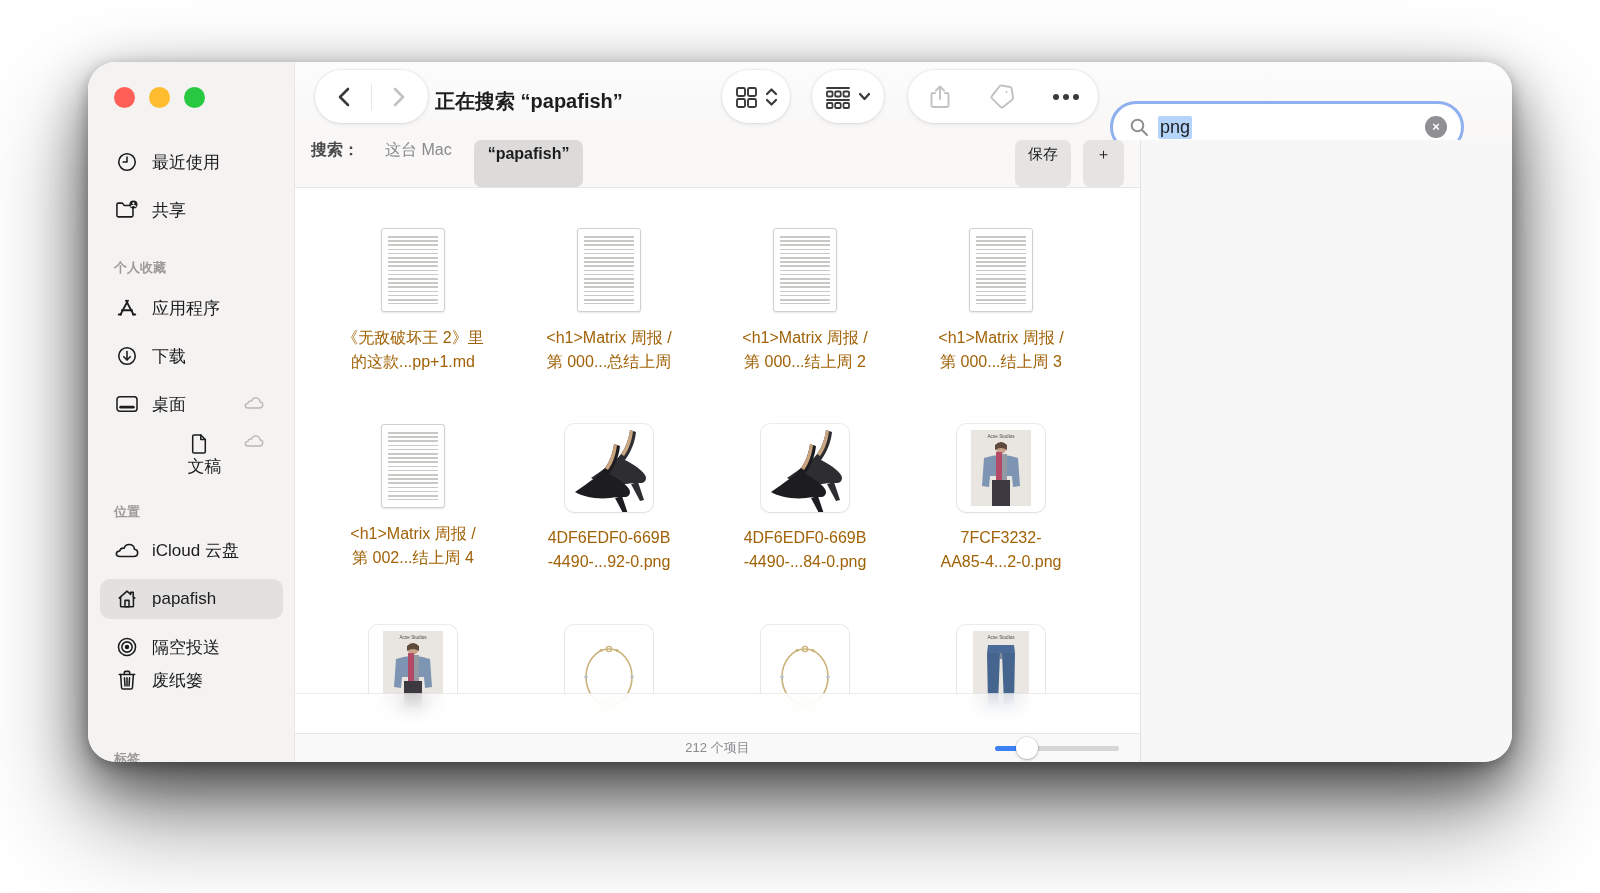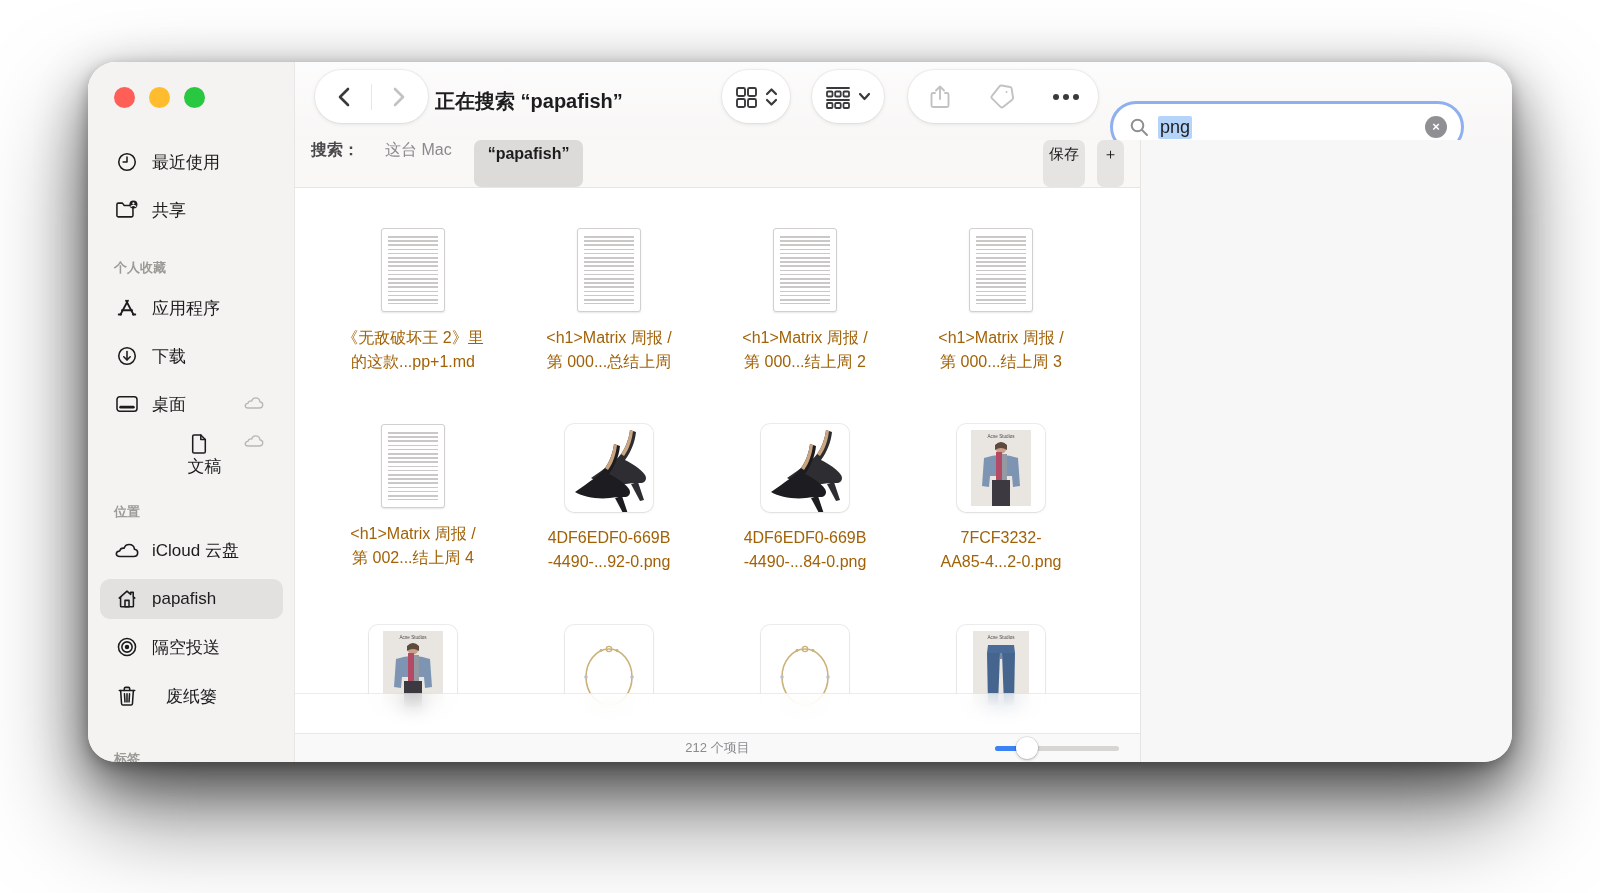--- a/index.html
+++ b/index.html
@@ -53,21 +53,21 @@
 
   
   .scope-bar { position:absolute; left:207px; top:78px; width:845px; height:48px;
     background:#f9f8f7; border-bottom:1px solid #e7e6e4; display:flex; padding:0 16px; }
   .scope-label { font-size:16px; font-weight:bold; color:#48484a; }
   .scope-item { font-size:16px; color:#8a8a8e; margin-left:26px; }
   .scope-chip { font-size:16px; font-weight:bold; color:#1d1d1f; background:#dcdbd9;
     border-radius:7px; padding:5px 14px; margin-left:22px; }
   .scope-spacer { flex:1; }
   .scope-btn { font-size:15px; color:#1d1d1f; background:#e5e4e2; border-radius:7px;
-    padding:5px 6px; margin-left:12px; }
+    padding:5px 13px; margin-left:12px; }
 
   
   .content { position:absolute; left:207px; top:126px; width:845px; height:574px;
     background:#fff; overflow:hidden; }
   .cell { position:absolute; width:180px; text-align:center; }
   .doc-thumb { width:64px; height:84px; margin:0 auto; background:#fff; border:1px solid #d2d0ce;
     border-radius:3px; box-shadow:0 1px 2px rgba(0,0,0,.10); padding:7px 6px; }
   .doc-lines { width:100%; height:100%;
     background:repeating-linear-gradient(180deg,#b9b6b3 0 1.6px, transparent 1.6px 4.2px); opacity:.75; }
   .pthumb { width:88px; height:88px; margin:0 auto; background:#fff; border-radius:9px;
@@ -277,21 +277,21 @@
     <div class="srow" style="top:565px;">
       <span class="sicon">
         <svg class="sic" width="22" height="22" viewBox="0 0 24 24">
             <circle cx="12" cy="12" r="9.3"></circle>
             <circle cx="12" cy="12" r="5.6"></circle>
             <circle cx="12" cy="12" r="1.6" fill="#1c1c1e"></circle>
           </svg>
       </span>
       <span class="slabel">隔空投送</span>
     </div>
-    <div class="srow" style="top:614px;gap:14px;">
+    <div class="srow" style="top:598px;">
       <span class="sicon">
         <svg class="sic" width="20" height="22" viewBox="0 0 22 24">
             <path d="M4 6 L5 20.5 Q5.1 22 6.6 22 H15.4 Q16.9 22 17 20.5 L18 6"></path>
             <line x1="2.5" y1="6" x2="19.5" y2="6"></line>
             <path d="M8 6 V4 Q8 2.5 9.5 2.5 H12.5 Q14 2.5 14 4 V6"></path>
             <line x1="8.2" y1="9.5" x2="8.8" y2="18.5"></line>
             <line x1="11" y1="9.5" x2="11" y2="18.5"></line>
             <line x1="13.8" y1="9.5" x2="13.2" y2="18.5"></line>
           </svg>
       </span>

